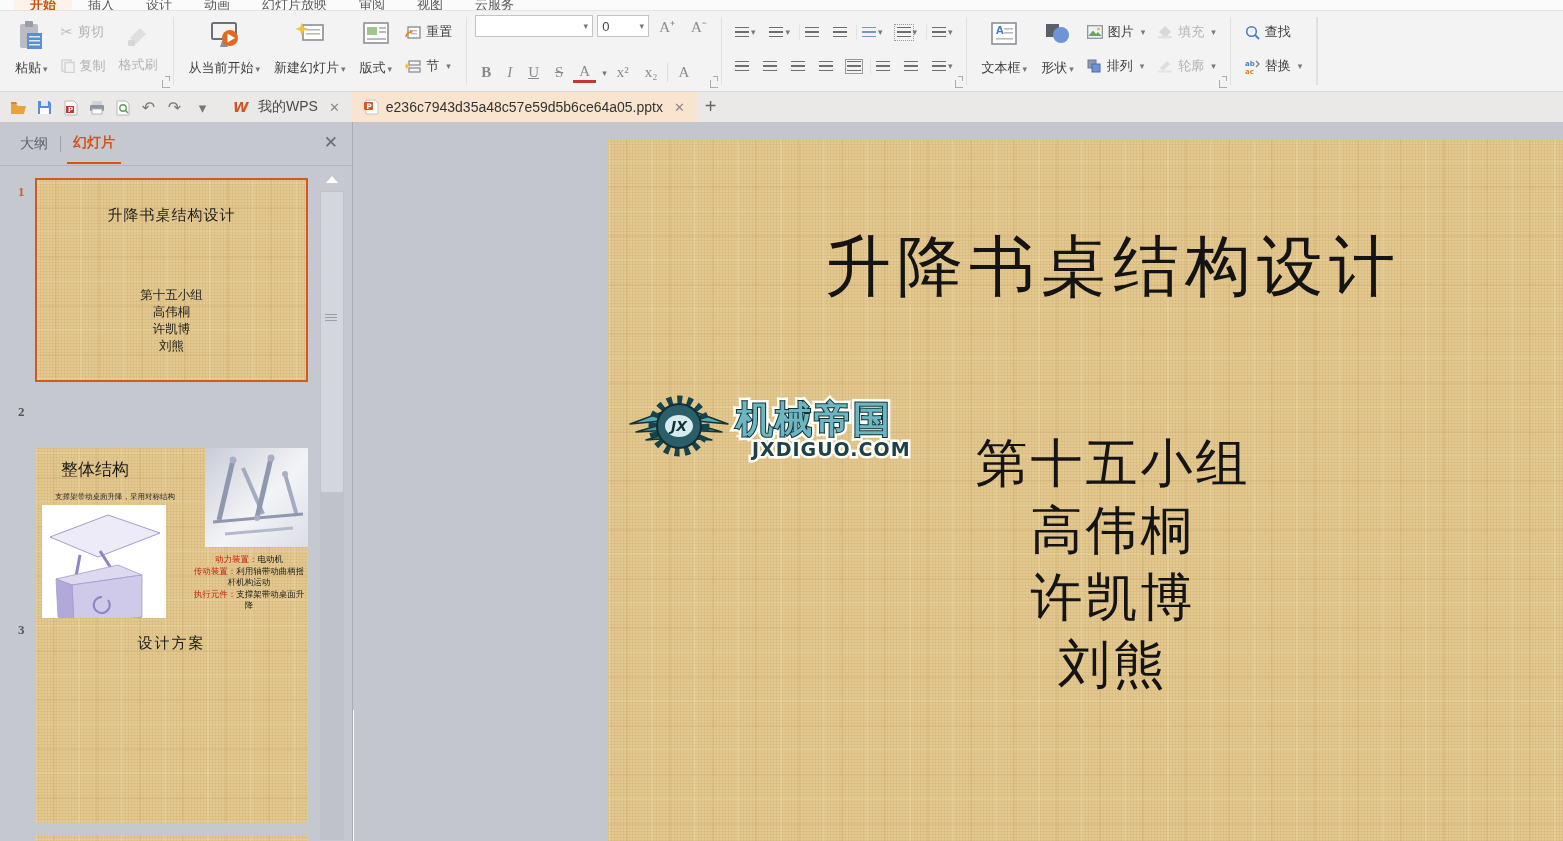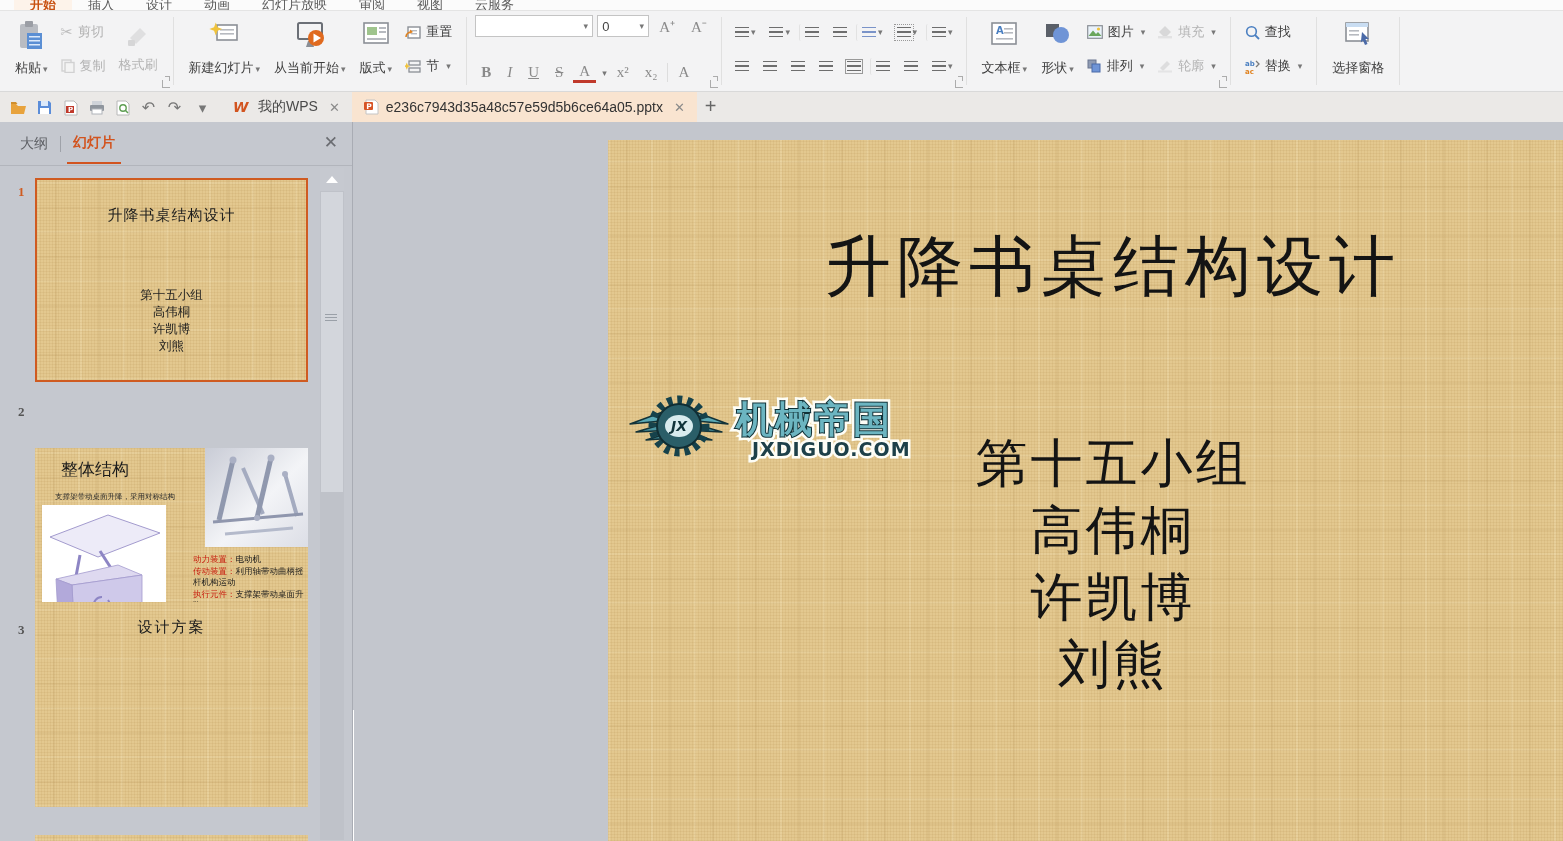--- a/index.html
+++ b/index.html
@@ -78,21 +78,21 @@
 
   
   .t1-title { text-align:center; margin-top:26px; font-size:15px; color:#1d1d1d; letter-spacing:1px; }
   .t1-names { text-align:center; margin-top:62px; font-size:12.5px; line-height:17px; color:#1d1d1d; }
   
   .t2-title { position:absolute; left:26px; top:10px; font-size:17px; color:#1b1b1b; }
   .t2-sub { position:absolute; left:20px; top:44px; font-size:7.5px; color:#2a2a2a; }
   .t2-img-desk { position:absolute; left:7px; top:57px; width:124px; height:140px; background:#fff; }
   .t2-img-link { position:absolute; right:0px; top:0px; width:103px; height:99px;
     background:linear-gradient(135deg,#c9ccd6 0%,#f3f4f7 55%,#dcdee6 100%); }
-  .t2-text { position:absolute; left:158px; top:106px; width:112px; font-size:8.5px; line-height:11.5px; color:#1c1c1c; }
+  .t2-text { position:absolute; left:158px; top:106px; width:112px; font-size:8.5px; line-height:11.5px; color:#1c1c1c;text-align:center; }
   .t2-text .red { color:#c81f10; }
   
   .t3-title { text-align:center; margin-top:16px; font-size:15px; color:#1d1d1d; letter-spacing:2px; }
   .t3-body { margin:14px 12px 0 13px; font-size:9.3px; line-height:12.6px; color:#161616; }
   .t3-body p + p { margin-top:12px; }
 
   
   .pscroll { position:absolute; right:8px; top:46px; width:24px; height:672px; background:#bfc2c9; }
   .pscroll .up { position:absolute; top:0; left:0; width:24px; height:23px; background:#c6c9d0; display:flex; align-items:center; justify-content:center; }
   .pscroll .up:after { content:""; width:0; height:0; border-left:6px solid transparent; border-right:6px solid transparent; border-bottom:7px solid #fff; }
@@ -163,35 +163,35 @@
           <span>格式刷</span>
         </div>
       </div>
       <span class="launcher"></span>
     </div>
     <div class="rsep"></div>
 
     <div class="rgroup">
       <div class="bigbtn">
         <svg width="30" height="28" viewBox="0 0 30 28">
+          <rect x="3" y="2" width="24" height="16" rx="1.5" fill="none" stroke="#6b6f76" stroke-width="2"></rect>
+          <path d="M13 20 L17 20 L19 26 L11 26 Z" fill="#8a8e95"></path>
+          <circle cx="21" cy="17" r="8" fill="#e06a1f"></circle>
+          <path d="M18.5 12.5 L26 17 L18.5 21.5 Z" fill="#fff"></path>
+        </svg>
+        <span><span>从当前开始</span><span class="arrow">▾</span></span>
+      </div>
+      <div class="bigbtn">
+        <svg width="30" height="28" viewBox="0 0 30 28">
           <rect x="8" y="4" width="20" height="15" fill="#fff" stroke="#8b8f96" stroke-width="1.6"></rect>
           <rect x="11" y="8" width="14" height="1.6" fill="#b7bac0"></rect>
             <rect x="11" y="12" width="14" height="1.6" fill="#b7bac0"></rect>
           <path d="M6 12 L8.2 17.8 L14 20 L8.2 22.2 L6 28 L3.8 22.2 L-2 20 L3.8 17.8 Z" fill="#f0c33c" transform="translate(2,-8) scale(0.8)"></path>
         </svg>
         <span><span>新建幻灯片</span><span class="arrow">▾</span></span>
-      </div>
-      <div class="bigbtn">
-        <svg width="30" height="28" viewBox="0 0 30 28">
-          <rect x="3" y="2" width="24" height="16" rx="1.5" fill="none" stroke="#6b6f76" stroke-width="2"></rect>
-          <path d="M13 20 L17 20 L19 26 L11 26 Z" fill="#8a8e95"></path>
-          <circle cx="21" cy="17" r="8" fill="#e06a1f"></circle>
-          <path d="M18.5 12.5 L26 17 L18.5 21.5 Z" fill="#fff"></path>
-        </svg>
-        <span><span>从当前开始</span><span class="arrow">▾</span></span>
       </div>
       <div class="bigbtn">
         <svg width="28" height="26" viewBox="0 0 28 26">
           <rect x="2" y="2" width="24" height="20" fill="#fff" stroke="#8b8f96" stroke-width="1.6"></rect>
           <rect x="5" y="6" width="10" height="8" fill="#9fc48d"></rect>
           <rect x="17" y="6" width="7" height="2" fill="#b7bac0"></rect>
             <rect x="17" y="10" width="7" height="2" fill="#b7bac0"></rect>
             <rect x="5" y="17" width="19" height="2" fill="#b7bac0"></rect>
         </svg>
         <span><span>版式</span><span class="arrow">▾</span></span>
@@ -382,32 +382,20 @@
             <text x="0" y="15" font-size="7" fill="#e0821f" font-weight="bold">ac</text>
             <path d="M11 2 L14 5 L11 8" fill="none" stroke="#7a7a7a" stroke-width="1.3"></path>
           </svg>
             <span>替换</span>
             <span class="arrow">▾</span>
         </div>
       </div>
     </div>
     <div class="rsep"></div>
 
-    <div class="rgroup">
-      <div class="bigbtn">
-        <svg width="30" height="26" viewBox="0 0 30 26">
-          <rect x="3" y="2" width="22" height="18" fill="#fff" stroke="#8b8f96" stroke-width="1.6"></rect>
-          <rect x="3" y="2" width="22" height="4" fill="#c9ddf2"></rect>
-          <rect x="6" y="9" width="10" height="1.6" fill="#b7bac0"></rect>
-            <rect x="6" y="13" width="10" height="1.6" fill="#b7bac0"></rect>
-          <path d="M19 11 L26 18 L22.5 18 L24.5 23 L22 24 L20 19.5 L17.8 21.5 Z" fill="#4a6aa8"></path>
-        </svg>
-        <span>选择窗格</span>
-      </div>
-    </div>
     <div class="rsep"></div>
 
   </div>
 
   <div class="tabbar">
     <div class="qat">
       <span class="qi">
         <svg width="17" height="14" viewBox="0 0 17 14">
             <path d="M1 3 L6 3 L8 5 L16 5 L14 13 L1 13 Z" fill="#e8a33d"></path>
             <path d="M1 3 L1 1 L6 1 L7.5 3 Z" fill="#d08f2e"></path>
@@ -517,21 +505,21 @@
         </svg>
       </div>
       <div class="t2-text">
         <span class="red">动力装置：</span><span>电动机</span><br>
         <span class="red">传动装置：</span><span>利用轴带动曲柄摇杆机构运动</span><br>
         <span class="red">执行元件：</span><span>支撑架带动桌面升降</span>
       </div>
     </div>
 
     <span class="thumb-num" style="left:18px; top:500px;">3</span>
-    <div class="thumb weave serif" style="top:480px; height:205px;">
+    <div class="thumb weave serif" style="top:496px; height:205px;">
       <div class="t3-title">设计方案</div>
     </div>
 
     <div class="thumb weave" style="top:713px; height:6px;"></div>
 
     <div class="pscroll">
       <div class="up"></div>
       <div class="thumbbar"></div>
       <div class="grip"></div>
     </div>

